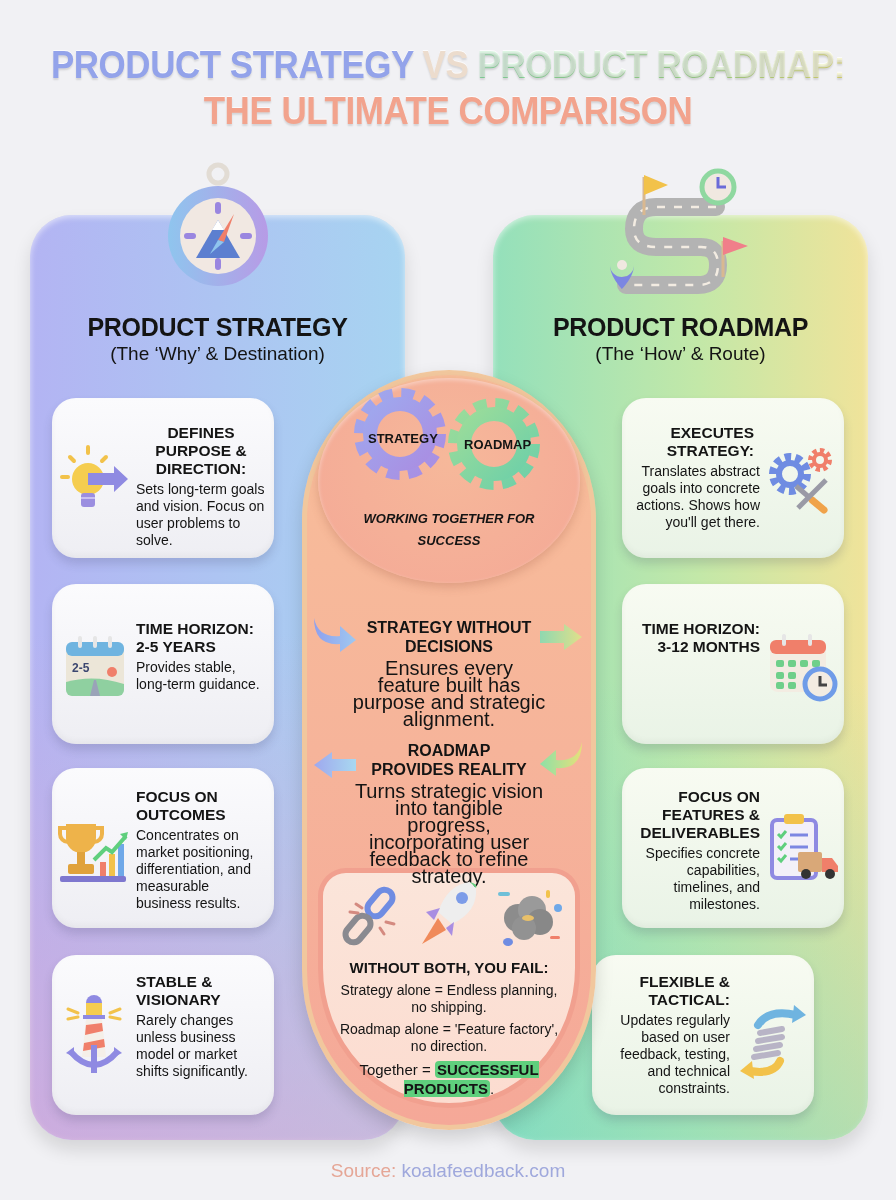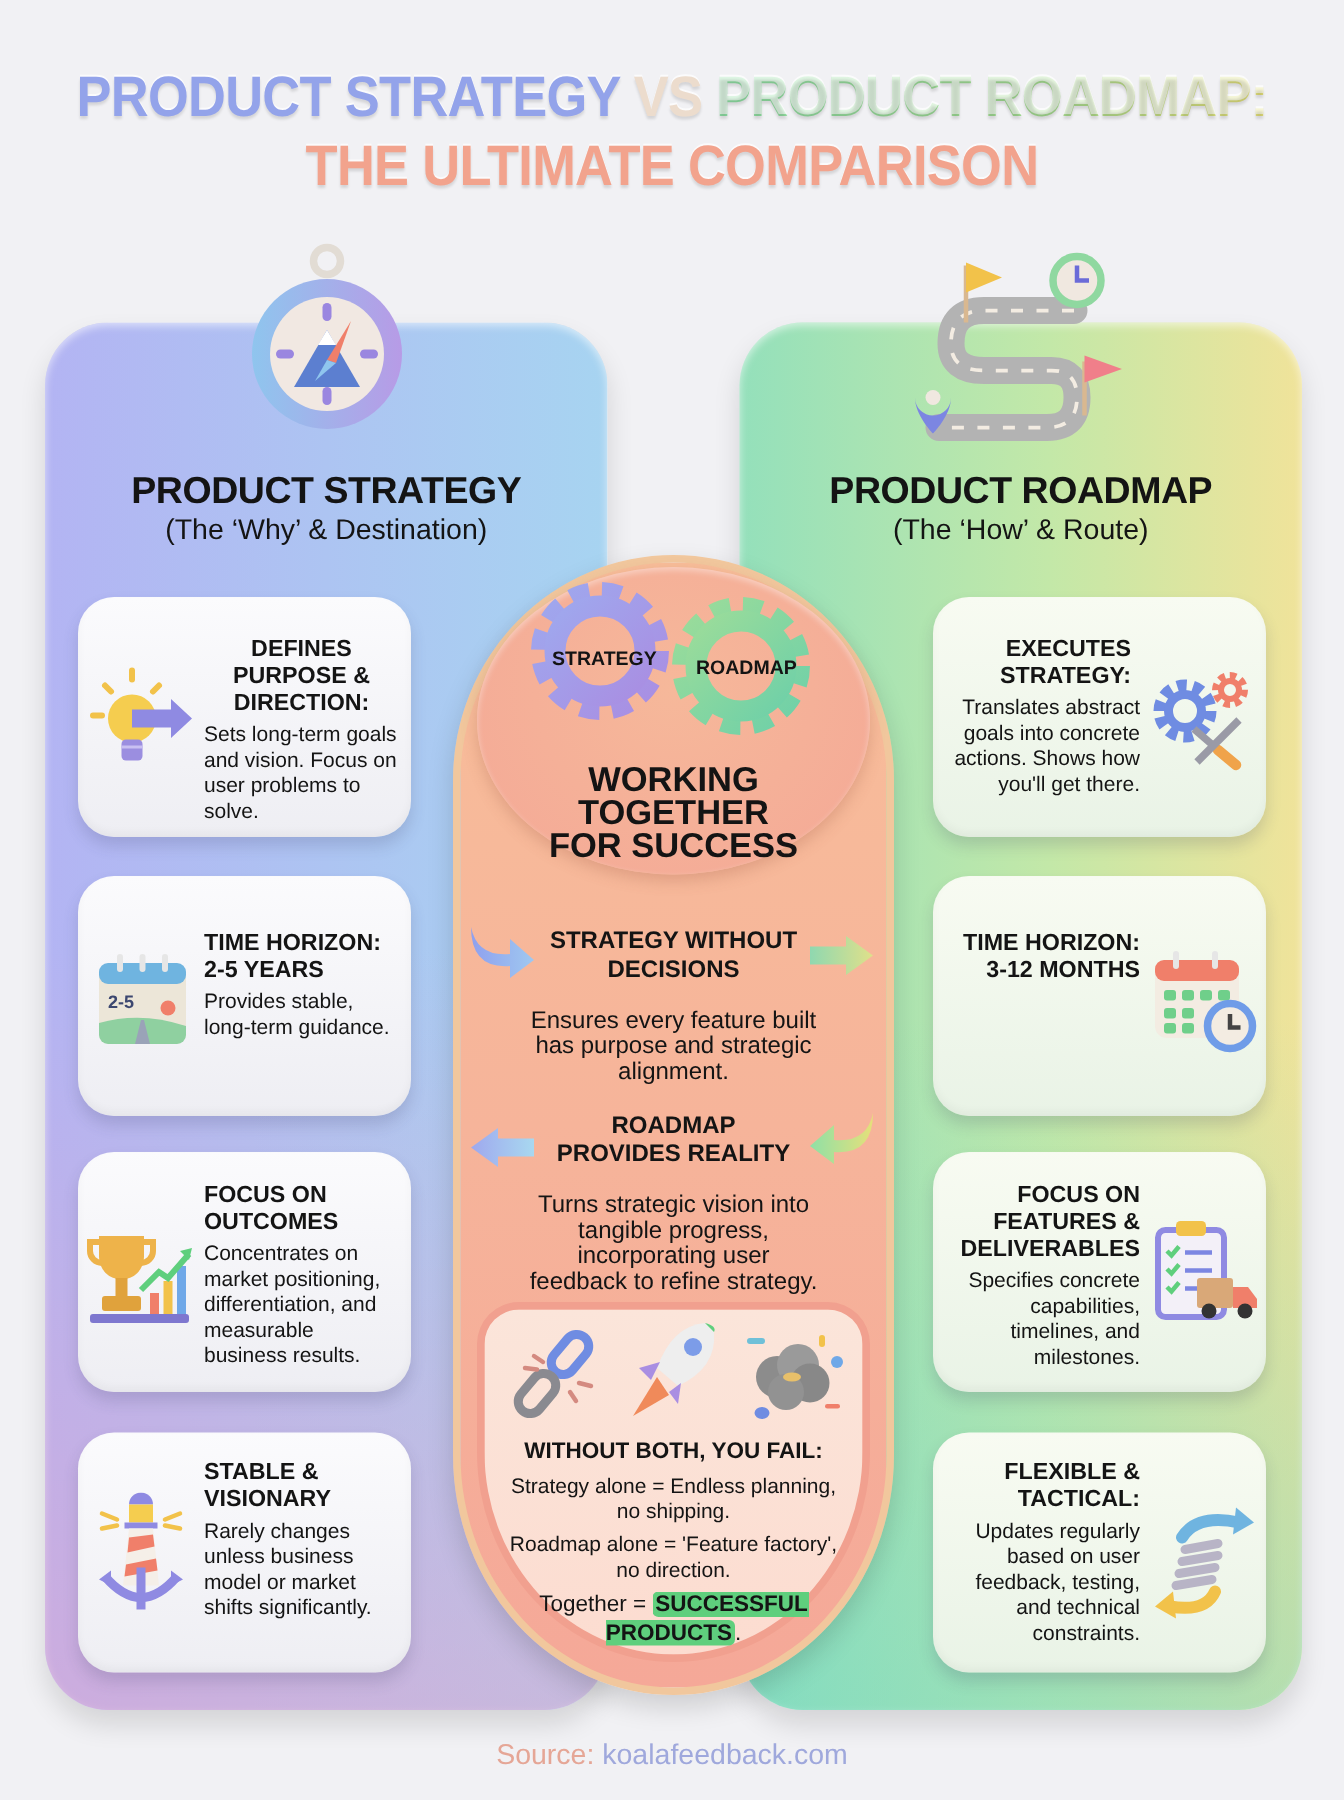--- a/index.html
+++ b/index.html
@@ -76,24 +76,24 @@
     z-index: 5;
   }
   .center-bottom {
     position: absolute; left: 318px; top: 868px; width: 262px; height: 240px;
     border-radius: 28px 28px 131px 131px / 28px 28px 140px 140px;
     background: linear-gradient(180deg,#fbe5da 0%, #fcdcd0 100%);
     border: 5px solid #f1a08f;
     z-index: 5;
   }
   .gear-label { position:absolute; font-weight:700; font-size:13px; z-index: 7; }
-  .center-title { position: absolute; left: 318px; width: 262px; text-align: center; font-weight: 800; font-size: 23px; line-height: 22px; z-index: 7; }
+  .center-title { position: absolute; left: 318px; width: 262px; text-align: center; font-weight: 800; font-size: 13px; line-height: 22px; z-index: 7; font-style: italic; }
   .center-sec { position: absolute; left: 318px; width: 262px; text-align: center; z-index: 7; }
   .center-sec .h { font-weight: 800; font-size: 16px; line-height: 19px; }
-  .center-sec .b { font-size: 16px; line-height: 17px; margin-top: 16px; }
+  .center-sec .b { font-size: 20px; line-height: 17px; margin-top: 4px; }
   .fail { position: absolute; left: 328px; top: 958px; width: 242px; text-align: center; z-index: 7; }
   .fail .h { font-weight: 800; font-size: 15px; line-height: 19px; }
   .fail .b { font-size: 14px; line-height: 17px; margin-top: 5px; }
   .fail .tog { font-size: 15px; line-height: 19px; margin-top: 5px; }
   .hl { background: #5fcf7d; border-radius: 4px; padding: 0 2px; font-weight: 800; }
 
   .arrow { position: absolute; z-index: 8; }
   .source { position: absolute; left: 0; width: 896px; top: 1160px; text-align: center; font-weight: 400; font-size: 19px; }
   .source .s1 { color: #e5a696; }
   .source .s2 { color: #9fa8dc; }
@@ -310,21 +310,21 @@
           <line x1="22" y1="47" x2="40" y2="47"></line>
         </g>
       <rect x="30" y="40" width="24" height="20" rx="2" fill="#d9a878"></rect>
       <path d="M54 46 h10 l6 8 v6 h-16z" fill="#f07f6a"></path>
       <circle cx="38" cy="62" r="5" fill="#333"></circle>
         <circle cx="62" cy="62" r="5" fill="#333"></circle>
     </svg>
   </div>
 </div>
 
-<div class="card right-card" style="left:622px;top:955px;height:160px;">
+<div class="card right-card" style="left:592px;top:955px;height:160px;">
   <div class="text" style="top:18px;">
     <div class="h">FLEXIBLE &amp; TACTICAL:</div>
     <div class="b">Updates regularly based on user feedback, testing, and technical constraints.</div>
   </div>
   <div class="icon" style="right:6px;top:48px;">
     <svg width="70" height="80" viewBox="0 0 70 80">
       <path d="M20 22 Q30 6 58 12" fill="none" stroke="#6fb4e0" stroke-width="8" stroke-linecap="round"></path>
       <polygon points="56,2 68,12 54,20" fill="#6fb4e0"></polygon>
       <g stroke="#b8b4c6" stroke-width="6" stroke-linecap="round">
           <line x1="22" y1="30" x2="44" y2="26"></line>

